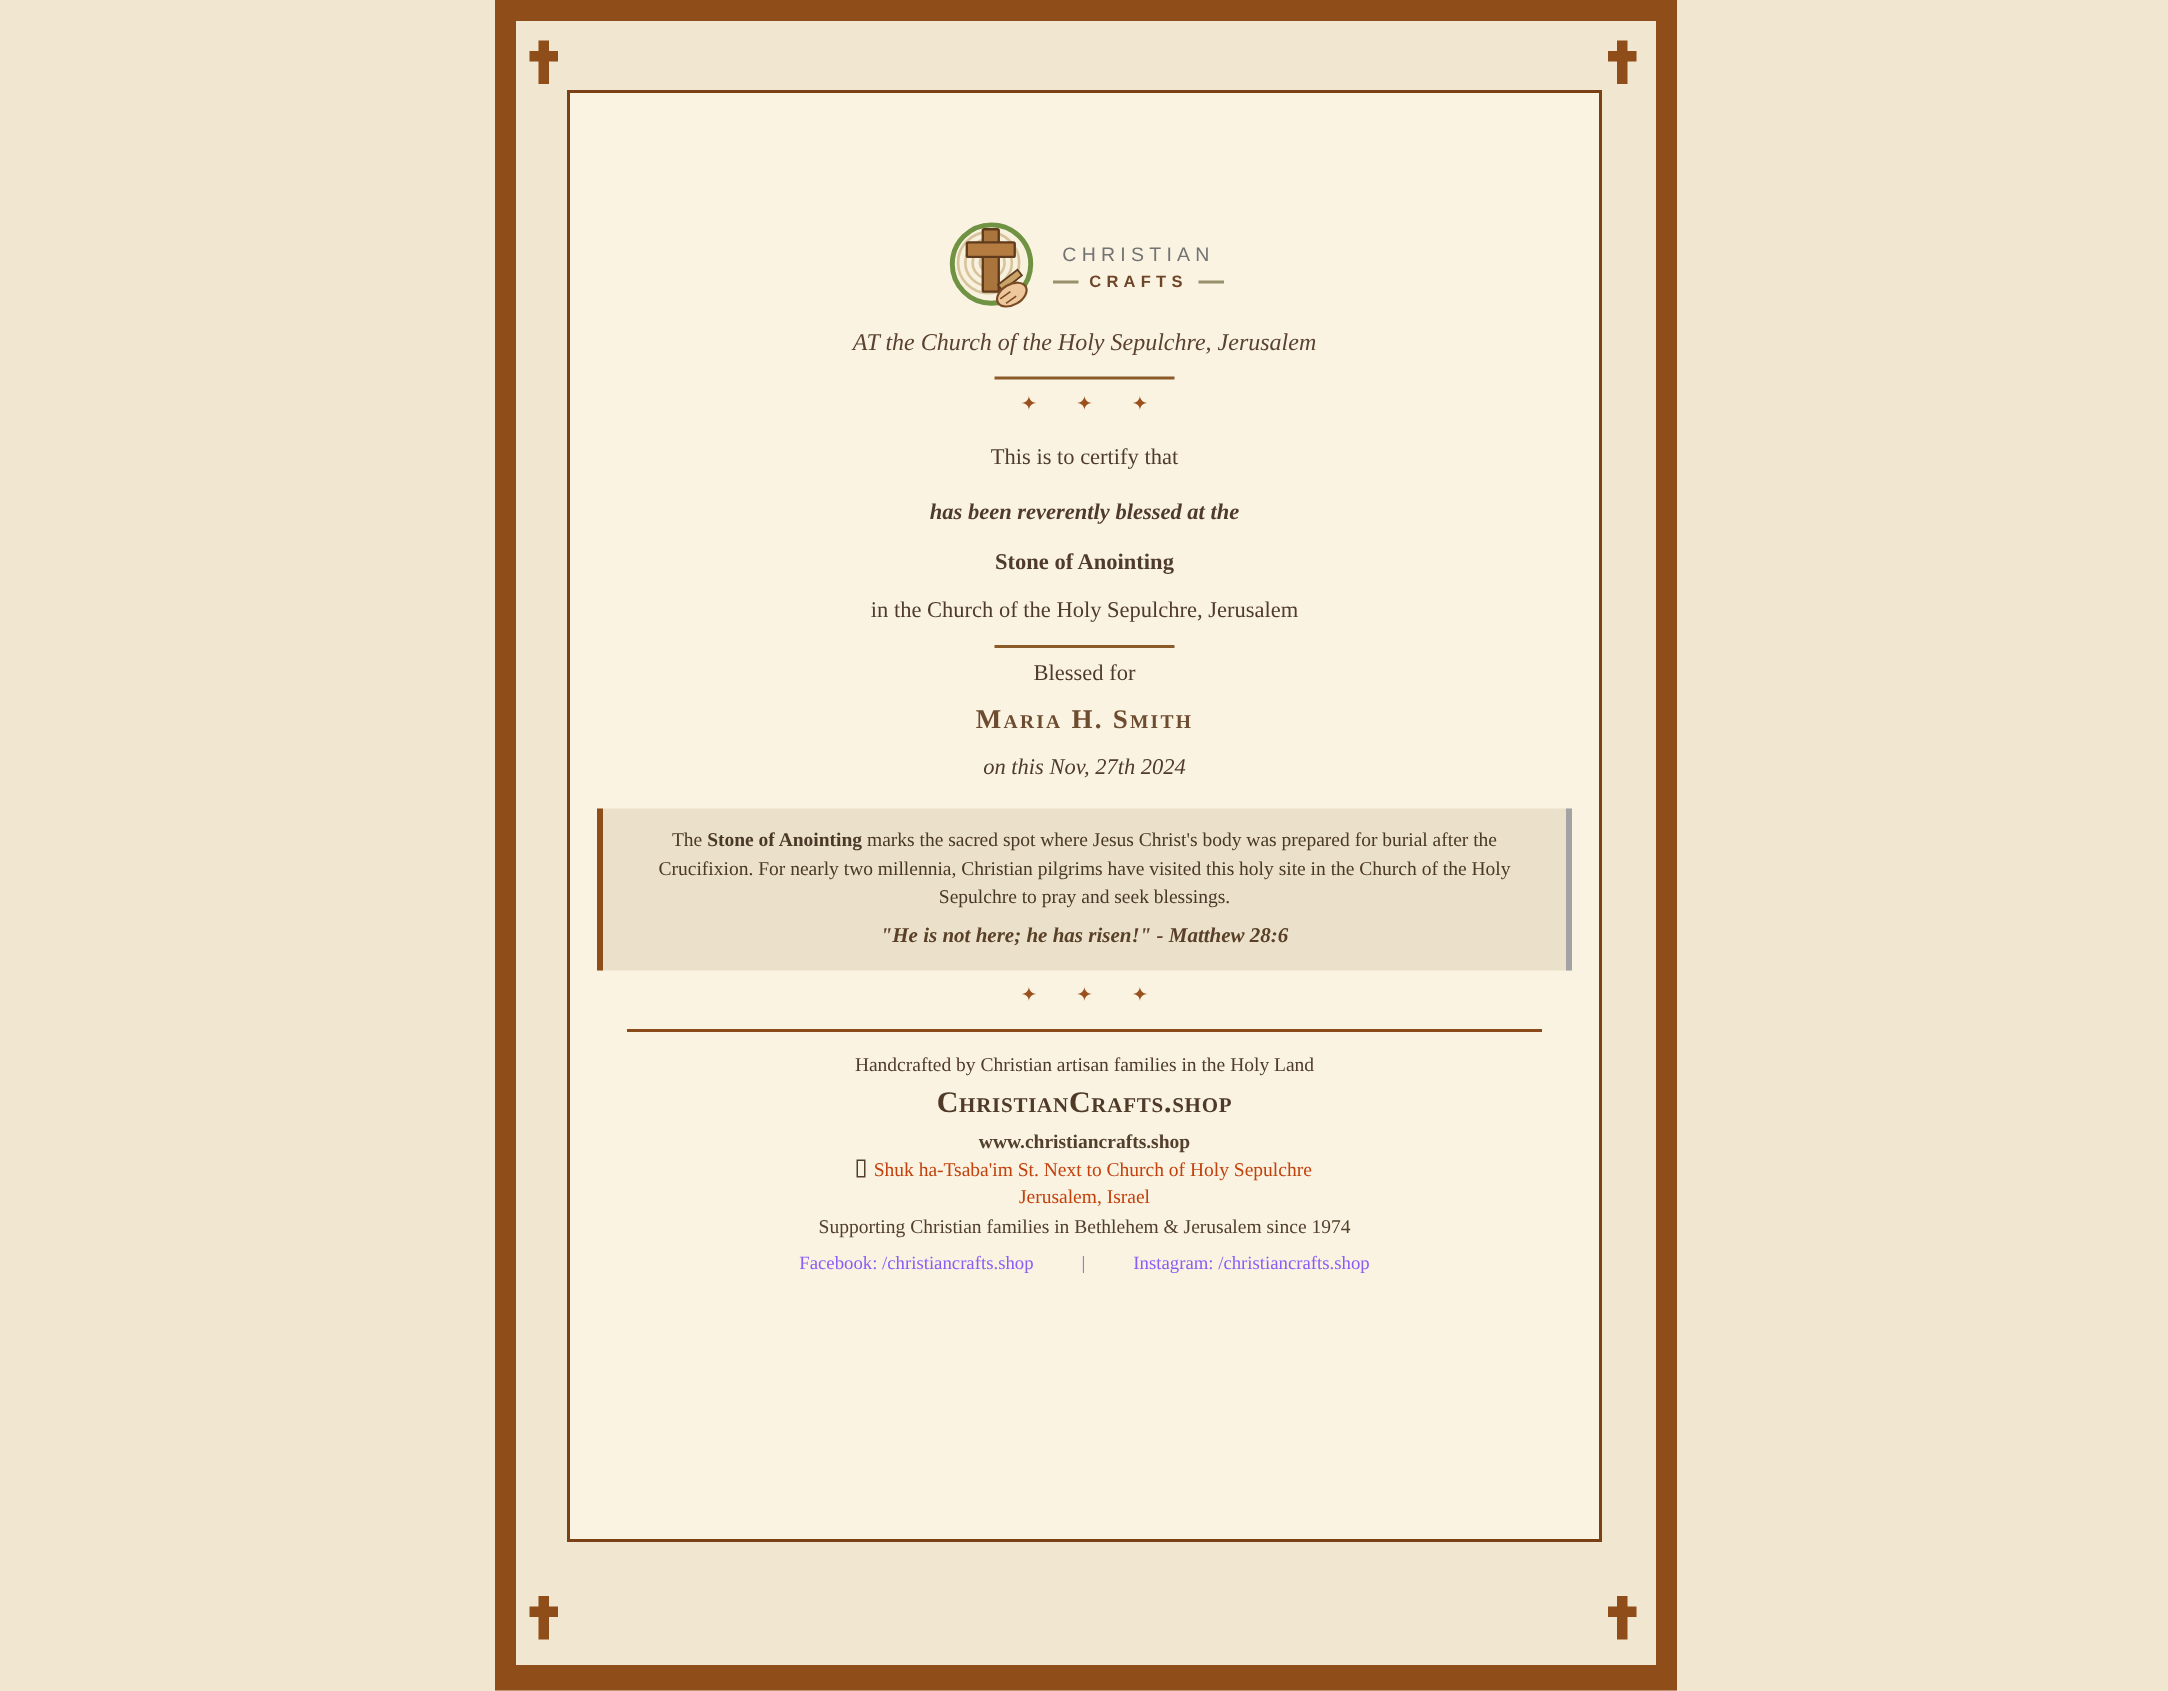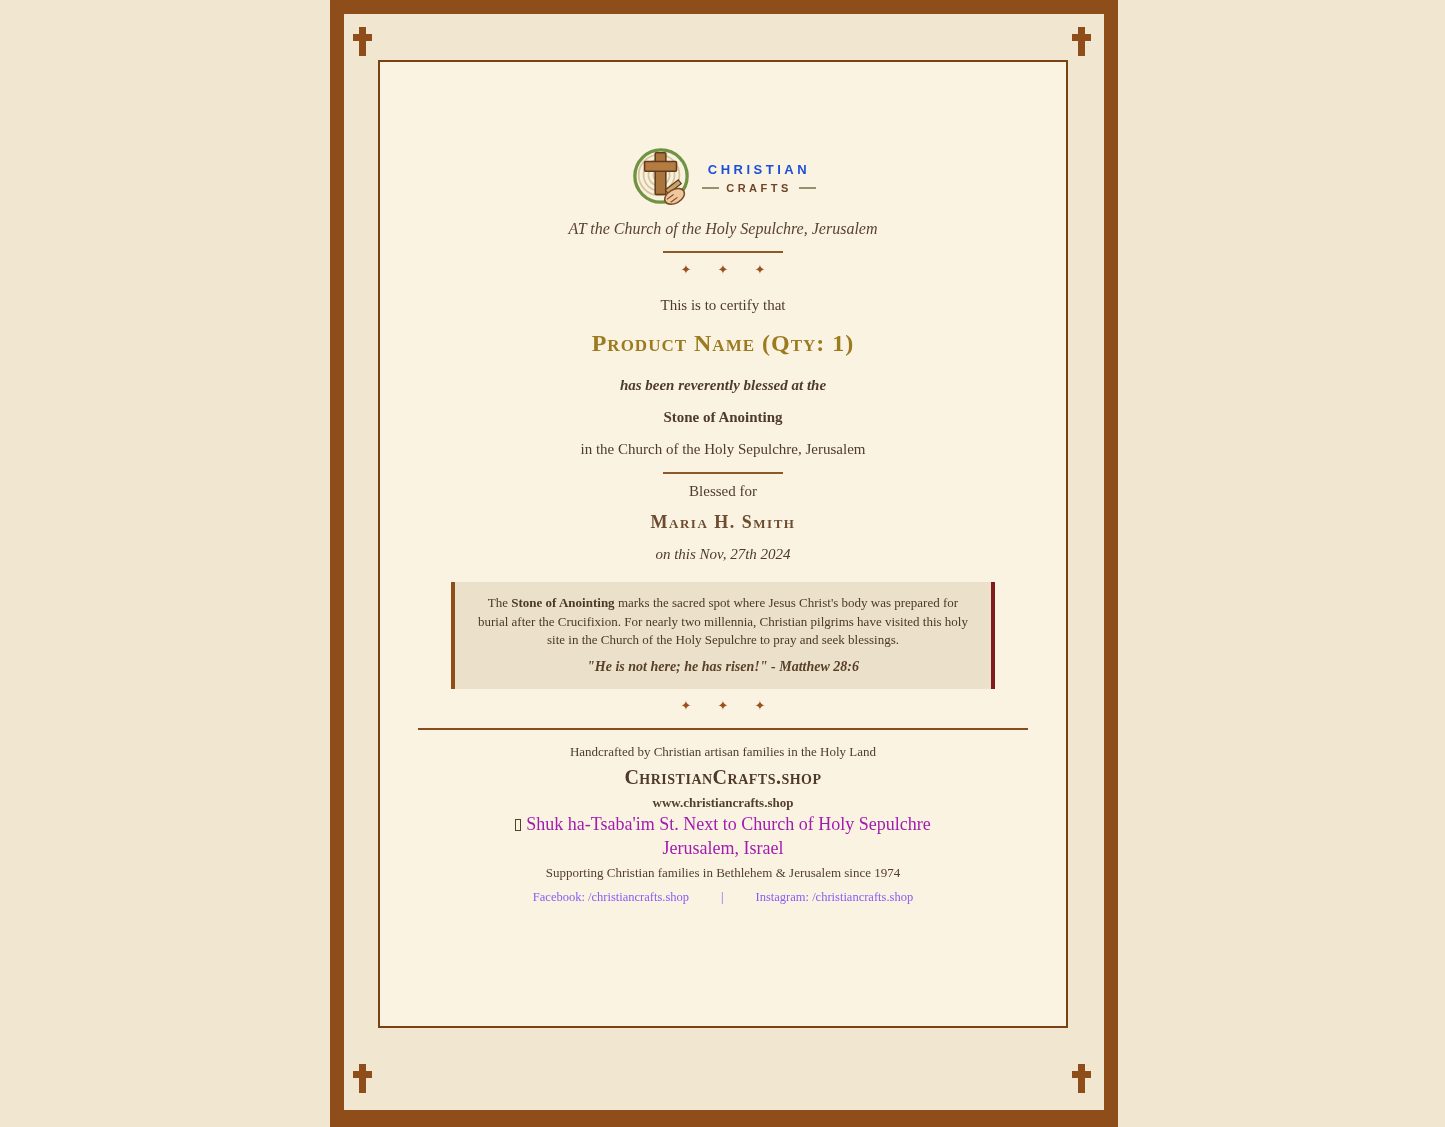--- a/index.html
+++ b/index.html
@@ -37,22 +37,22 @@
     position: absolute; left: 378px; top: 60px; width: 690px; height: 968px;
     background: #faf3e2; border: 2px solid #7b4116;
     display: flex; flex-direction: column; align-items: center;
     padding-top: 84px; text-align: center; color: #4f3b2b;
   }
 
   
   .logo { display: flex; align-items: center; gap: 10px; height: 64px; }
   .logo-text { display: flex; flex-direction: column; align-items: center; gap: 5px; }
   .logo-top {
-    font-family: "Liberation Sans", sans-serif; font-weight: bold;
-    font-size: 13px; letter-spacing: 3.5px; color: #1d4ed8; text-align: center;
+    font-family: "Liberation Sans", sans-serif; font-weight: normal;
+    font-size: 13px; letter-spacing: 3.5px; color: #737373; text-align: center;
   }
   .logo-bottom { display: flex; align-items: center; gap: 7px; }
   .logo-bottom .brand-sub {
     font-family: "Liberation Sans", sans-serif; font-weight: bold;
     font-size: 11px; letter-spacing: 3.5px; color: #6e4526;
   }
   .dash { display:inline-block; width: 17px; height: 2px; background: #98906a; }
 
   .title {
     margin-top: 56px;
@@ -76,38 +76,38 @@
   .rule-mid { margin-top: 14px; }
   .blessed-for { margin-top: 9px; }
   .recipient {
     margin-top: 12px; font-size: 18px; font-weight: bold; font-variant: small-caps;
     letter-spacing: 1.5px; color: #6d4c30; line-height: 1.1;
   }
   .date-line { margin-top: 14px; font-style: italic; }
 
   
   .info-box {
-    margin-top: 18px; width: 544px;
+    margin-top: 18px; width: 650px;
     background: #ebe1ca;
-    border-left: 4px solid #8e4d19; border-right: 4px solid #7f1d1d;
+    border-left: 4px solid #8e4d19; border-right: 4px solid #a3a3a3;
     padding: 12px 20px 14px 20px;
   }
   .info-box p { font-size: 13px; line-height: 1.45; color: #4a3828; }
   .verse { margin-top: 9px; font-size: 14px; font-weight: bold; font-style: italic; color: #5a4028; }
 
   .rule-lg { margin-top: 15px; width: 610px; height: 2px; background: #8a4a1a; }
 
   
   .handcrafted { margin-top: 15px; font-size: 13px; }
   .brand {
     margin-top: 6px; font-size: 20px; font-weight: bold; font-variant: small-caps;
     letter-spacing: 0.5px; color: #4f3a28; line-height: 1.1;
   }
   .website { margin-top: 7px; font-size: 13px; font-weight: bold; color: #53402c; }
-  .addr { margin-top: 3px; font-size: 18px; line-height: 1.18; color: #a21caf; }
+  .addr { margin-top: 3px; font-size: 13px; line-height: 1.18; color: #c2410c; }
   .tofu {
     display: inline-block; width: 6px; height: 12px;
     border: 1.2px solid #53402c; margin-right: 5px; vertical-align: -1px;
   }
   .supporting { margin-top: 5px; font-size: 13px; color: #53402c; }
   .social { margin-top: 9px; font-size: 12.5px; color: #8b5cf6; display: flex; align-items: center; }
   .social .pipe { margin: 0 32px; }
 </style>
 </head>
 <body>
@@ -144,21 +144,20 @@
           <span class="dash"></span>
         </div>
       </div>
     </div>
 
     <div class="subtitle">AT the Church of the Holy Sepulchre, Jerusalem</div>
     <div class="rule-sm"></div>
     <div class="ornaments">✦ ✦ ✦</div>
 
     <div class="t-line">This is to certify that</div>
-    <div class="product">Product Name (Qty: 1)</div>
     <div class="t-line blessed-at">has been reverently blessed at the</div>
     <div class="t-line stone">Stone of Anointing</div>
     <div class="t-line church">in the Church of the Holy Sepulchre, Jerusalem</div>
     <div class="rule-sm rule-mid"></div>
 
     <div class="t-line blessed-for">Blessed for</div>
     <div class="recipient">Maria H. Smith</div>
     <div class="t-line date-line">on this Nov, 27th 2024</div>
 
     <div class="info-box">

